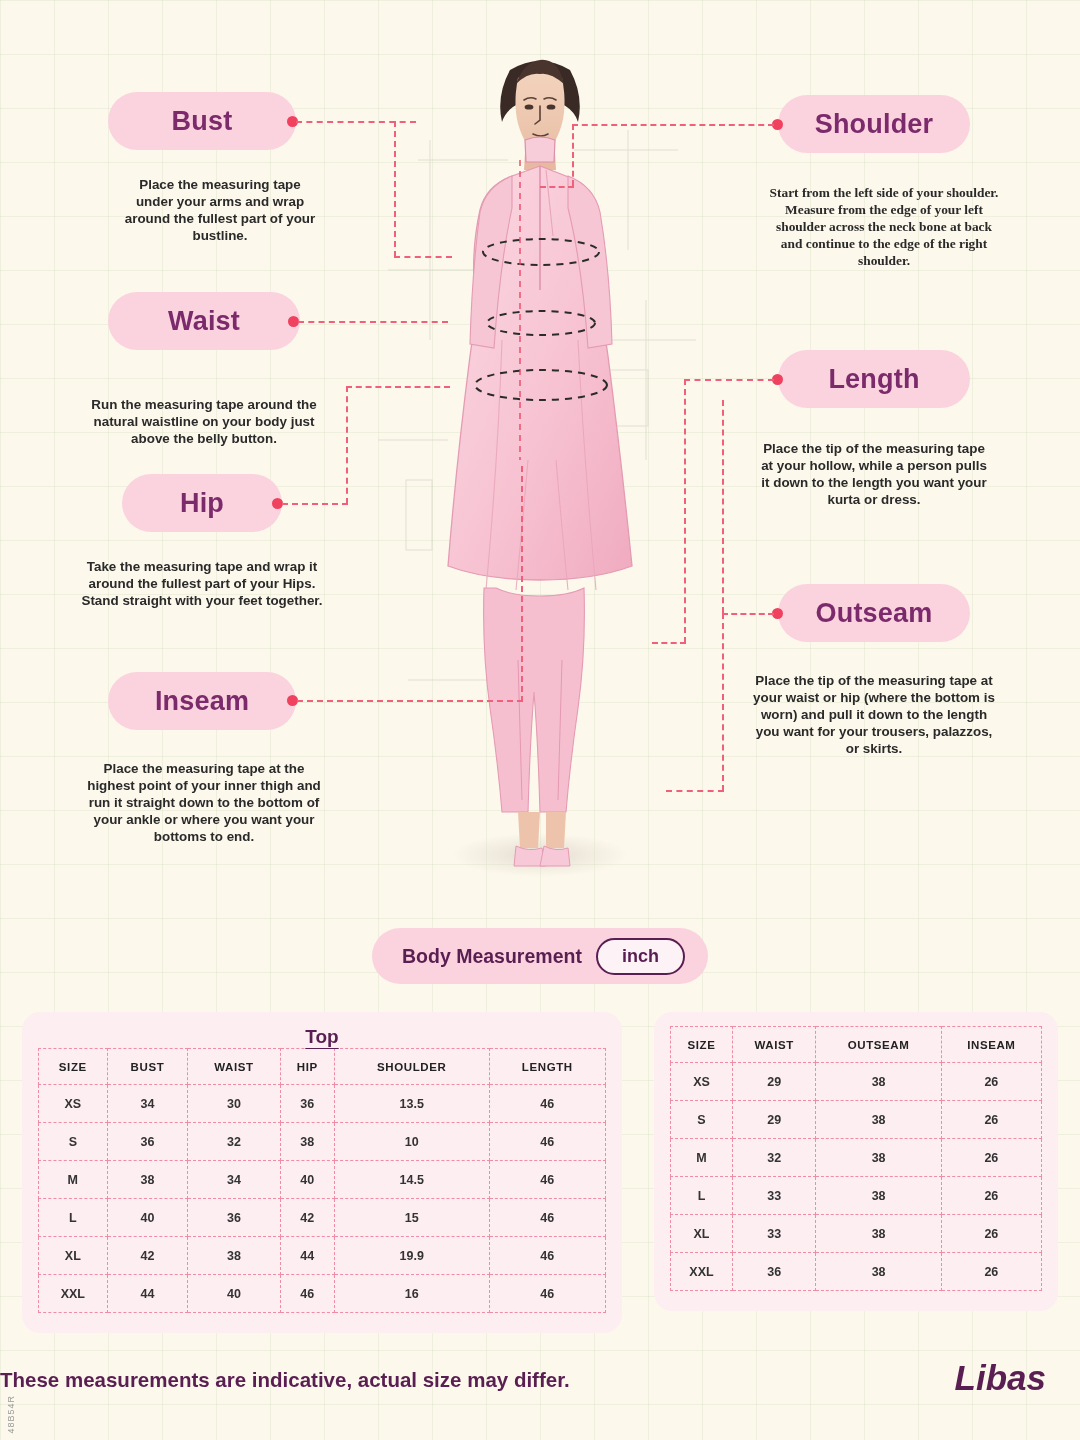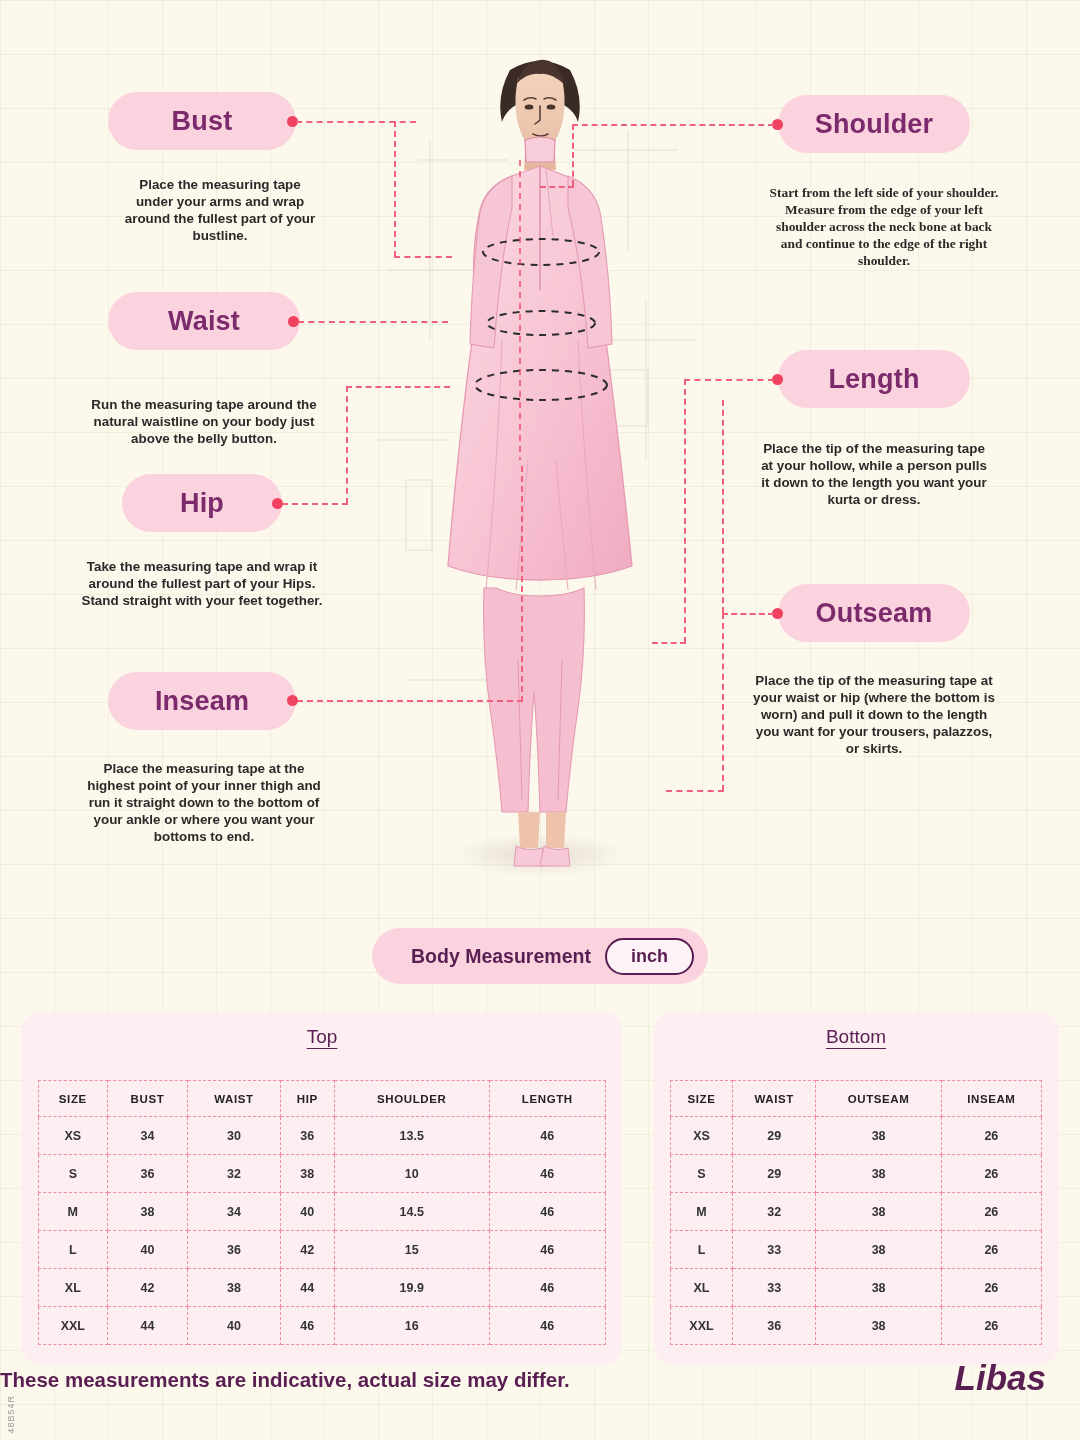--- a/index.html
+++ b/index.html
@@ -77,46 +77,46 @@
     position: absolute;
     left: 372px; top: 928px;
     width: 336px; height: 56px;
     background: #fbd3de;
     border-radius: 30px;
     display: flex;
     align-items: center;
     padding-left: 30px;
     gap: 14px;
   }
-  .bm-text { font-size: 19.5px; font-weight: bold; color: #5a1f52; margin-left: 9px; }
+  .bm-text { font-size: 19.5px; font-weight: bold; color: #5a1f52; }
   .bm-unit {
     background: #fdf3f6;
     border: 2px solid #5a1f52;
     border-radius: 22px;
     padding: 6px 24px;
     font-size: 18px; font-weight: bold; color: #5a1f52;
   }
 
   
   .table-card {
     position: absolute;
     background: #fdeef2;
     border-radius: 18px;
     padding: 14px 16px 20px;
   }
   #card-top { left: 22px; top: 1012px; width: 600px; }
   #card-bottom { left: 654px; top: 1012px; width: 404px; }
   .tbl-title {
     text-align: center;
     font-size: 19px;
-    font-weight: normal;
+    font-weight: bold;
     color: #5a1f52;
     text-decoration: underline;
     text-underline-offset: 5px;
-    margin-bottom: 32px;
+    margin-bottom: 0;
   }
   table { width: 100%; border-collapse: collapse; }
   th, td {
     border: 1.5px dashed #f08ca5;
     text-align: center;
     font-size: 12.5px;
     color: #333;
     padding: 11.5px 2px;
     font-weight: 600;
   }
@@ -374,21 +374,20 @@
         <td>40</td>
         <td>46</td>
         <td>16</td>
         <td>46</td>
       </tr>
     </tbody>
   </table>
 </div>
 
 <div class="table-card" id="card-bottom">
-  <div class="tbl-title">Bottom</div>
   <table>
     <thead>
       <tr>
         <th>SIZE</th>
         <th>WAIST</th>
         <th>OUTSEAM</th>
         <th>INSEAM</th>
       </tr>
     </thead>
     <tbody>

